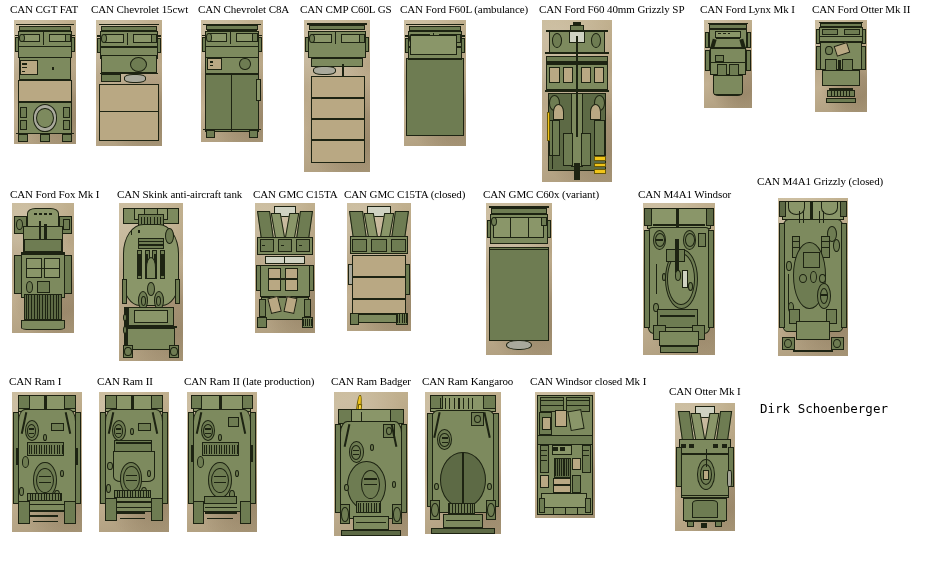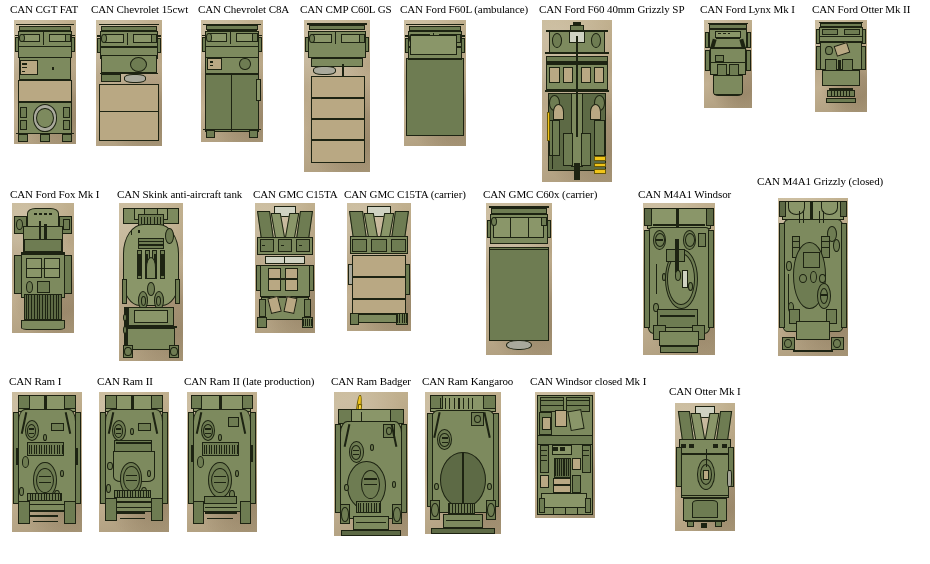--- a/index.html
+++ b/index.html
@@ -396,21 +396,21 @@
       <div class="bdy2" style="left:6%;top:74%;width:12%;height:14%;"></div>
       <div class="bdy2" style="left:82%;top:74%;width:12%;height:14%;"></div>
       <div class="bdy2" style="left:4%;top:88%;width:16%;height:8%;"></div>
       <div class="bdy2" style="left:78%;top:88%;width:18%;height:8%;"></div>
       <div class="ln" style="left:80%;top:89%;width:1.4%;height:6%;"></div>
       <div class="ln" style="left:83.4%;top:89%;width:1.4%;height:6%;"></div>
       <div class="ln" style="left:86.8%;top:89%;width:1.4%;height:6%;"></div>
       <div class="ln" style="left:90.2%;top:89%;width:1.4%;height:6%;"></div>
       <div class="ln" style="left:93.6%;top:89%;width:1.4%;height:6%;"></div>
     </div>
-    <div class="label" style="left:344px;top:188px;">CAN GMC C15TA (carrier)</div>
+    <div class="label" style="left:344px;top:188px;">CAN GMC C15TA (closed)</div>
     <div class="veh" style="left:347px;top:203px;width:64px;height:128px;" title="CAN GMC C15TA (closed)">
       <div class="lgt" style="left:32%;top:2%;width:36%;height:9%;"></div>
       <div class="bdy2" style="left:6%;top:6%;width:22%;height:22%;transform:skewX(8deg);"></div>
       <div class="bdy2" style="left:72%;top:6%;width:22%;height:22%;transform:skewX(-8deg);"></div>
       <div class="bdy3" style="left:30%;top:8%;width:16%;height:20%;transform:skewX(10deg);"></div>
       <div class="bdy3" style="left:54%;top:8%;width:16%;height:20%;transform:skewX(-10deg);"></div>
       <div class="bdy" style="left:4%;top:26%;width:92%;height:14%;"></div>
       <div class="bdy2" style="left:8%;top:28%;width:24%;height:10%;"></div>
       <div class="bdy2" style="left:38%;top:28%;width:24%;height:10%;"></div>
       <div class="bdy2" style="left:68%;top:28%;width:24%;height:10%;"></div>
@@ -421,21 +421,21 @@
       <div class="bdy2" style="left:90%;top:48%;width:8%;height:24%;"></div>
       <div class="bdy" style="left:10%;top:87%;width:80%;height:7%;"></div>
       <div class="bdy2" style="left:4%;top:86%;width:14%;height:9%;"></div>
       <div class="bdy2" style="left:76%;top:86%;width:20%;height:9%;"></div>
       <div class="ln" style="left:78%;top:87%;width:1.4%;height:7%;"></div>
       <div class="ln" style="left:81.6%;top:87%;width:1.4%;height:7%;"></div>
       <div class="ln" style="left:85.2%;top:87%;width:1.4%;height:7%;"></div>
       <div class="ln" style="left:88.8%;top:87%;width:1.4%;height:7%;"></div>
       <div class="ln" style="left:92.4%;top:87%;width:1.4%;height:7%;"></div>
     </div>
-    <div class="label" style="left:483px;top:188px;">CAN GMC C60x (carrier)</div>
+    <div class="label" style="left:483px;top:188px;">CAN GMC C60x (variant)</div>
     <div class="veh" style="left:486px;top:203px;width:66px;height:152px;" title="CAN GMC C60x (workshop)">
       <div class="ln" style="left:4%;top:2%;width:92%;height:1.2%;"></div>
       <div class="bdy2" style="left:8%;top:3%;width:84%;height:4%;"></div>
       <div class="bdy" style="left:6%;top:7%;width:88%;height:20%;"></div>
       <div class="bdy3" style="left:10%;top:9%;width:78%;height:14%;"></div>
       <div class="ln" style="left:36%;top:9%;width:1.6%;height:14%;"></div>
       <div class="ln" style="left:64%;top:9%;width:1.6%;height:14%;"></div>
       <div class="cir2" style="left:8%;top:9%;width:9%;height:6%;"></div>
       <div class="bdy2" style="left:83%;top:9%;width:9%;height:6%;"></div>
       <div class="bdy2" style="left:2%;top:11%;width:6%;height:12%;"></div>
@@ -837,13 +837,14 @@
       <div class="ln" style="left:52%;top:36%;width:2%;height:14%;"></div>
       <div class="gry" style="left:86%;top:52%;width:9%;height:14%;border-radius:30%;"></div>
       <div class="ln" style="left:12%;top:72%;width:76%;height:1%;"></div>
       <div class="bdy" style="left:14%;top:74%;width:72%;height:18%;"></div>
       <div class="bdy2" style="left:28%;top:76%;width:44%;height:14%;border-radius:20% 20% 0 0;"></div>
       <div class="ln" style="left:16%;top:92%;width:68%;height:1.2%;"></div>
       <div class="bdy2" style="left:20%;top:92%;width:12%;height:5%;"></div>
       <div class="bdy2" style="left:66%;top:92%;width:12%;height:5%;"></div>
       <div class="ln" style="left:44%;top:94%;width:10%;height:4%;"></div>
     </div>
+    <div class="credit" style="left:760px;top:400px;">Dirk Schoenberger</div>
   </div>
 
 </body></html>

